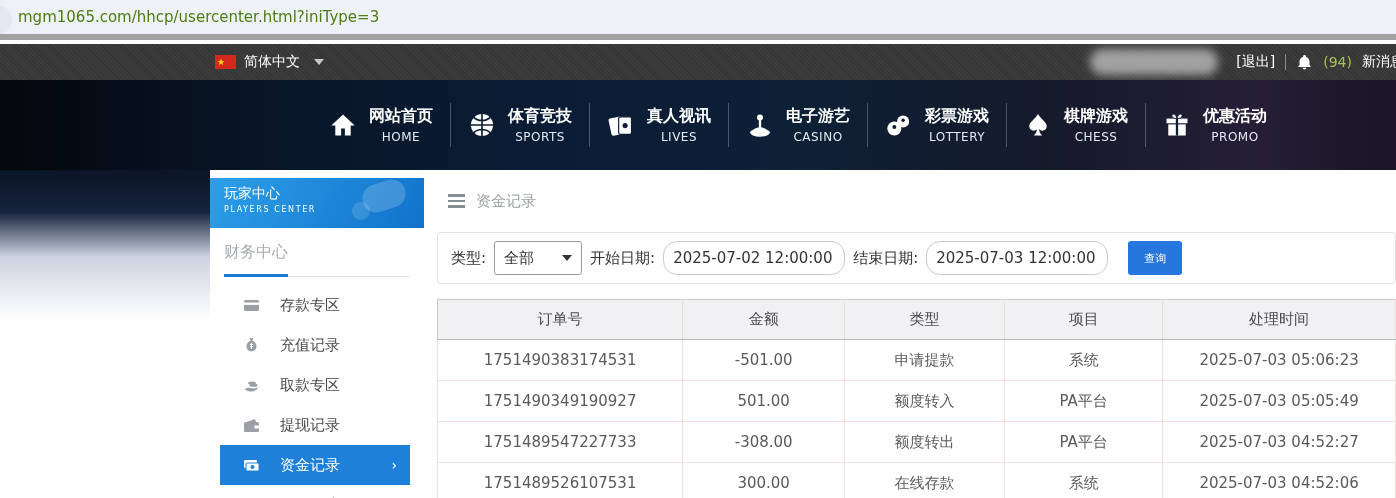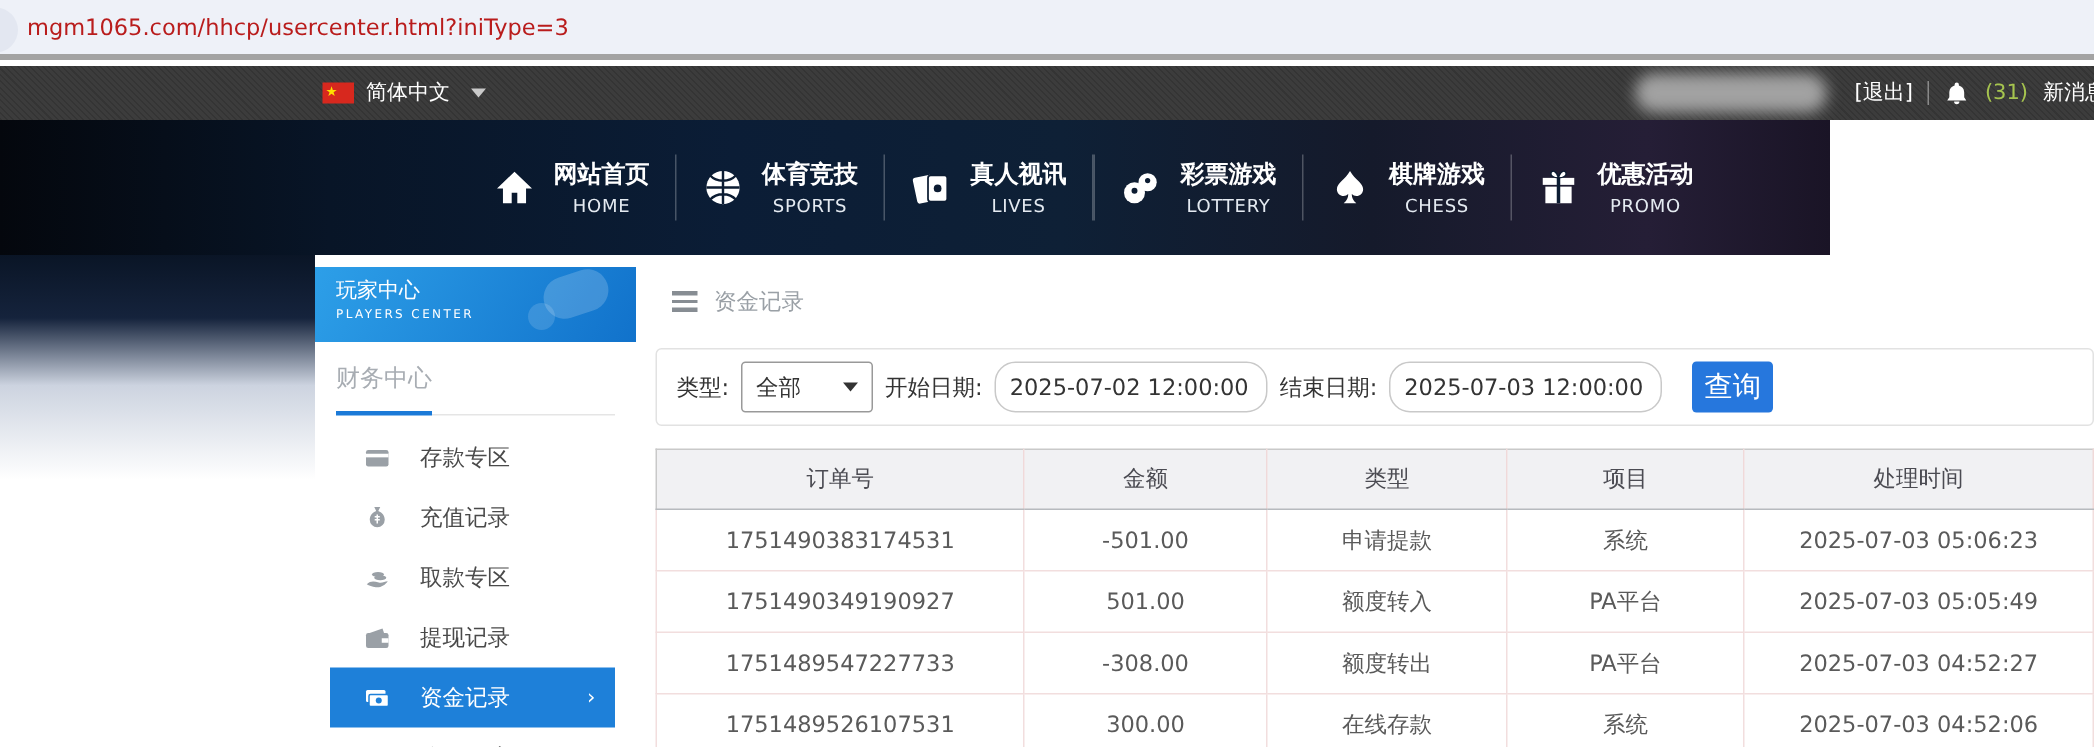--- a/index.html
+++ b/index.html
@@ -1,22 +1,22 @@
 <!DOCTYPE html>
 <html><head>
 <meta charset="utf-8">
 <style>
   * { margin:0; padding:0; box-sizing:border-box; }
   html,body { width:1396px; height:498px; overflow:hidden; background:#fff;
     font-family:"DejaVu Sans","Liberation Sans",sans-serif; position:relative; }
 
   
   .browser-bar{position:absolute;top:0;left:0;width:1396px;height:40px;background:#eef1f8;
-    border-bottom:4px solid #a3a3a3;display:flex;align-items:center;padding-left:18px;
-    font-size:15px;color:#b91c1c;overflow:hidden;}
+    border-bottom:6px solid #a3a3a3;display:flex;align-items:center;padding-left:18px;
+    font-size:15px;color:#4d7c0f;overflow:hidden;}
   .omni-circle{position:absolute;left:-18px;top:5px;width:30px;height:30px;border-radius:50%;
     background:#e3e7f1;}
 
   
   .top-bar{position:absolute;top:44px;left:0;width:1396px;height:36px;background:#3c3c3c;
     background-image:repeating-linear-gradient(45deg,rgba(0,0,0,.13) 0 1px,transparent 1px 3px);
     display:flex;align-items:center;color:#fff;font-size:14px;overflow:hidden;}
   .lang-group{margin-left:215px;display:flex;align-items:center;gap:8px;cursor:pointer;}
   .flag{width:21px;height:14px;background:#d7281e;font-size:9px;color:#ffde00;line-height:14px;
     padding-left:2px;overflow:hidden;}
@@ -24,21 +24,21 @@
     border-top:6px solid #c9c9c9;margin-left:6px;}
   .topbar-right{position:absolute;right:-8px;top:0;height:36px;display:flex;align-items:center;gap:10px;}
   .user-blur{width:128px;height:26px;border-radius:13px;background:#a2a2a2;filter:blur(5px);margin-right:8px;}
   .divider-v{width:1px;height:16px;background:rgba(255,255,255,.4);}
   .bell-icon{width:17px;height:18px;display:block;}
   .msg-count{color:#a6c44f;}
   .msg-label{color:#fff;white-space:nowrap;}
   .logout-link{cursor:pointer;white-space:nowrap;}
 
   
-  .main-nav{position:absolute;top:80px;left:0;width:1220px;height:90px;
+  .main-nav{position:absolute;top:80px;left:0;width:1396px;height:90px;
     background:linear-gradient(90deg,#04070d 0%,#081527 18%,#0b1d36 40%,#0e2036 58%,
       #151a2b 75%,#251e36 90%,#1a1426 100%);overflow:hidden;}
   .nav-items{position:absolute;left:312px;top:0;height:100%;display:flex;align-items:center;}
   .nav-item{display:flex;align-items:center;gap:12px;padding:0 17px;cursor:pointer;}
   .nav-icon{width:28px;height:28px;color:#fff;flex:0 0 auto;}
   .nav-text{display:flex;flex-direction:column;align-items:center;}
   .nav-zh{font-size:16px;font-weight:bold;color:#fff;white-space:nowrap;}
   .nav-en{font-size:12px;font-weight:normal;color:#e4eaf1;margin-top:3px;letter-spacing:.5px;text-align:center;}
   .nav-divider{width:1px;height:44px;background:rgba(255,255,255,.25);}
 
@@ -78,21 +78,21 @@
 
   .filter-panel{margin-top:8px;height:52px;border:1px solid #e2e2e2;border-radius:4px;
     background:#fff;display:flex;align-items:center;padding:0 13px;gap:8px;font-size:15px;color:#333;}
   .f-select{width:88px;height:34px;border:1px solid #999;border-radius:3px;display:flex;
     align-items:center;justify-content:space-between;padding:0 9px;cursor:pointer;background:#fff;}
   .sel-caret{width:0;height:0;border-left:5px solid transparent;border-right:5px solid transparent;
     border-top:6px solid #333;}
   .f-input{width:182px;height:34px;border:1px solid #c9c9c9;border-radius:14px;font-size:15px;
     color:#333;padding:0 9px;font-family:inherit;background:#fff;}
   .query-btn{width:54px;height:34px;background:#2677dd;color:#fff;border:none;border-radius:3px;
-    font-size:19px;margin-left:12px;cursor:pointer;font-family:inherit;}
+    font-size:11px;margin-left:12px;cursor:pointer;font-family:inherit;}
 
   .data-table{width:100%;margin-top:15px;border-collapse:collapse;font-size:15px;table-layout:fixed;}
   .data-table th{height:40px;background:#f1f1f3;color:#4b4b52;font-weight:normal;
     border:1px solid #f0d9d9;border-top:1px solid #c9c9c9;border-bottom:1px solid #b7babe;
     text-align:center;}
   .data-table th:first-child{border-left:1px solid #c9c9c9;}
   .data-table td{height:41px;text-align:center;color:#5a5a5a;background:#fff;
     border:1px solid #f2dede;border-top:none;}
 </style>
 </head>
@@ -110,21 +110,21 @@
     <div class="caret-down"></div>
   </div>
   <div class="topbar-right">
     <div class="user-blur"></div>
     <span class="logout-link">[退出]</span>
     <div class="divider-v"></div>
     <svg class="bell-icon" viewBox="0 0 24 24">
       <path d="M12 2a2 2 0 0 1 2 2v1a7 7 0 0 1 5 6v5l2 3H3l2-3v-5a7 7 0 0 1 5-6V4a2 2 0 0 1 2-2z" fill="#fff"></path>
       <path d="M9.5 20a2.5 2.5 0 0 0 5 0z" fill="#fff"></path>
     </svg>
-    <span class="msg-count">(31)</span>
+    <span class="msg-count">(94)</span>
     <span class="msg-label">新消息</span>
   </div>
 </div>
 
 <div class="main-nav">
   <div class="nav-items">
 
     <div class="nav-item">
       <svg class="nav-icon" viewBox="0 0 24 24">
         <path d="M12 3 2 12.5h3.4V21h5v-6h3.2v6h5v-8.5H22z" fill="currentColor"></path>
@@ -154,20 +154,32 @@
         <rect x="10" y="5" width="11" height="15" rx="1.5" fill="currentColor" stroke="#0c1c32" stroke-width="1"></rect>
         <circle cx="15.5" cy="12.5" r="2.2" fill="#0c1c32"></circle>
       </svg>
       <div class="nav-text">
         <span class="nav-zh">真人视讯</span>
         <span class="nav-en">LIVES</span>
       </div>
     </div>
     <div class="nav-divider"></div>
 
+    <div class="nav-item">
+      <svg class="nav-icon" viewBox="0 0 24 24">
+        <ellipse cx="12" cy="18.5" rx="8.5" ry="3.5" fill="currentColor"></ellipse>
+        <path d="M5.5 18.5a6.5 4.5 0 0 1 13 0z" fill="currentColor"></path>
+        <rect x="11" y="7" width="2" height="8" fill="currentColor"></rect>
+        <circle cx="12" cy="5.5" r="2.6" fill="currentColor"></circle>
+      </svg>
+      <div class="nav-text">
+        <span class="nav-zh">电子游艺</span>
+        <span class="nav-en">CASINO</span>
+      </div>
+    </div>
     <div class="nav-divider"></div>
 
     <div class="nav-item">
       <svg class="nav-icon" viewBox="0 0 24 24">
         <circle cx="15.5" cy="9" r="5.2" fill="currentColor"></circle>
         <circle cx="15.5" cy="8" r="1.5" fill="#0c1c32"></circle>
         <circle cx="8" cy="15" r="6" fill="currentColor"></circle>
         <circle cx="8" cy="13.8" r="1.7" fill="#0c1c32"></circle>
       </svg>
       <div class="nav-text">

